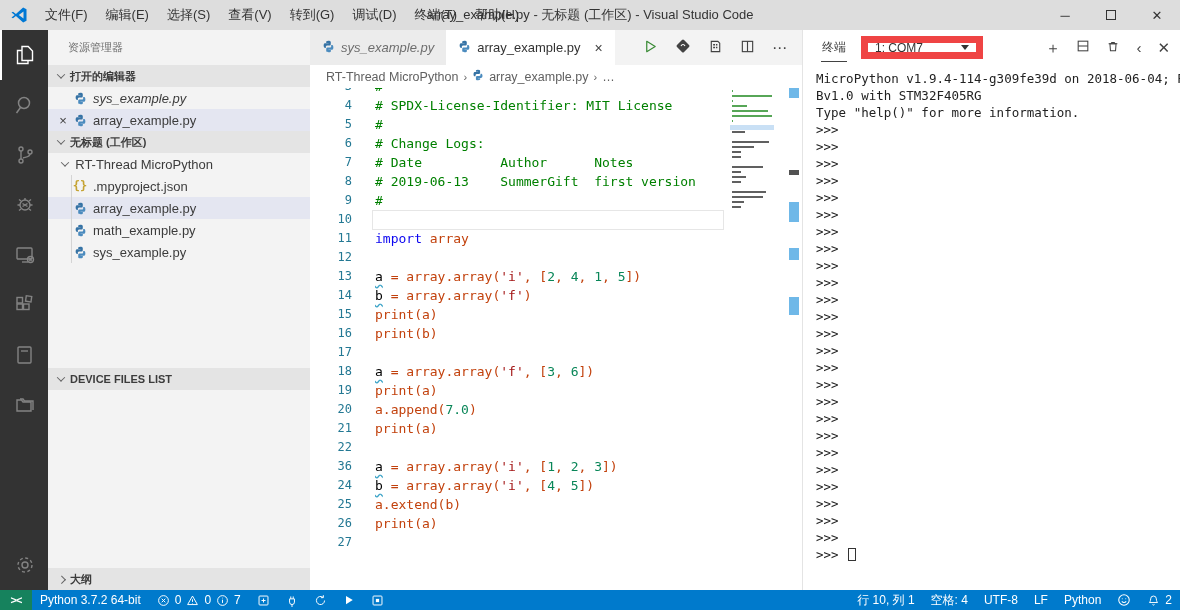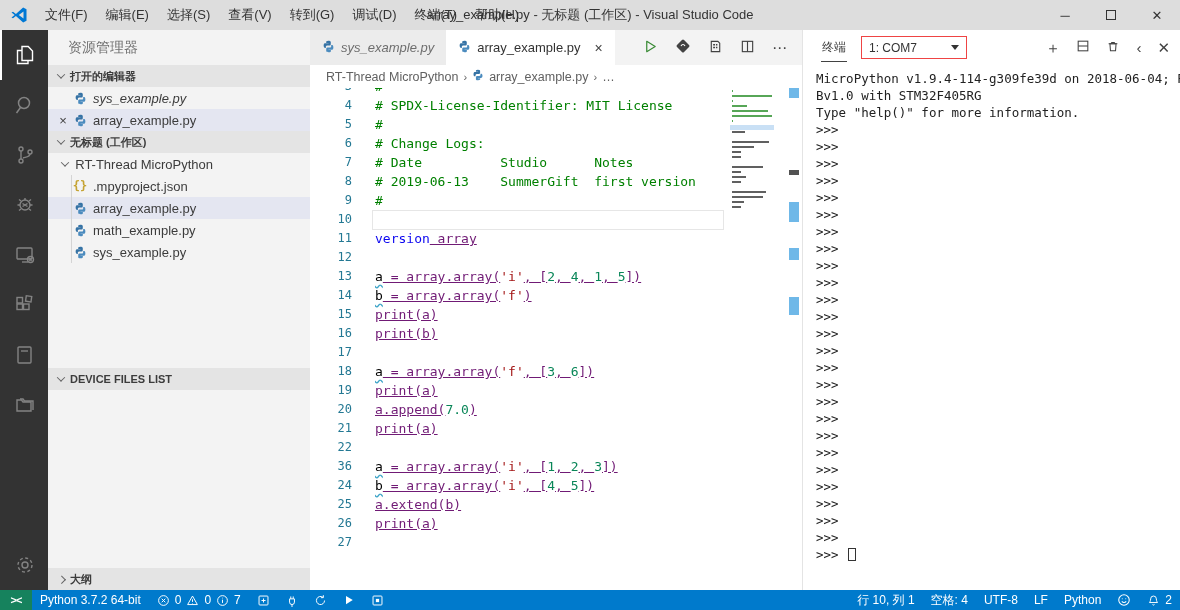--- a/index.html
+++ b/index.html
@@ -20,21 +20,21 @@
   
   .main { flex:1; display:flex; min-height:0; }
 
   .activitybar { width:48px; background:#333333; display:flex; flex-direction:column; align-items:stretch; flex:none; }
   .ab-item { height:50px; display:flex; align-items:center; justify-content:center; opacity:.55; border-left:2px solid transparent; }
   .ab-item.active { opacity:1; border-left:2px solid #fff; }
   .ab-gear { margin-top:auto; }
 
   
   .sidebar { width:262px; background:#F3F3F3; display:flex; flex-direction:column; flex:none; overflow:hidden; }
-  .sb-title { height:35px; line-height:35px; padding-left:20px; font-size:14px; color:#6F6F6F; flex:none; }
+  .sb-title { height:35px; line-height:35px; padding-left:20px; font-size:11px; color:#6F6F6F; flex:none; }
   .sb-header { height:22px; background:#E4E4E4; display:flex; align-items:center; gap:6px; padding-left:10px; font-size:11px; font-weight:bold; color:#3C3C3C; flex:none; }
   .chev { width:6px; height:6px; border-right:1.3px solid #646465; border-bottom:1.3px solid #646465; transform:rotate(45deg) translate(-1px,-1px); flex:none; }
   .chev.right { transform:rotate(-45deg) translate(0,1px); }
   .sb-row { height:22px; display:flex; align-items:center; font-size:13px; color:#3C3C3C; white-space:nowrap; }
   .sb-row.selected { background:#E4E6F1; }
   .sb-row .close-slot { width:18px; text-align:center; color:#424242; font-size:13px; flex:none; margin-left:6px;}
   .sb-row .fi { width:16px; display:flex; justify-content:center; flex:none; margin-right:5px; }
   .sb-row.preview .lbl { font-style:italic; }
   .json-icon { color:#C5A332; font-weight:bold; font-size:12px; font-family:"DejaVu Sans Mono",monospace; }
   .tree-indent { position:relative; padding-left:24px; }
@@ -58,34 +58,34 @@
   .code { flex:1; position:relative; overflow:hidden; font-family:"DejaVu Sans Mono",monospace; font-size:13px; }
   .code-lines { margin-top:-11px; }
   .code-line { height:19px; line-height:19px; display:flex; white-space:pre; position:relative; }
   .code-line .ln { width:42px; text-align:right; color:#237893; font-size:12px; flex:none; }
   .code-line .lc { margin-left:23px; }
   .code-line.current::after { content:''; position:absolute; left:62px; right:78px; top:0; height:18px; border:1px solid #E6E6E6; }
   .tok-c { color:#008000; }
   .tok-k { color:#0C06F0; }
   .tok-s { color:#A31515; }
   .tok-n { color:#098658; }
-  .tok-p { color:#701a75;text-decoration:underline; }
+  .tok-p { color:#c2410c; }
   .tok-v { color:#000; text-decoration:underline; text-decoration-style:wavy; text-decoration-color:#3BA3C7; text-underline-offset:3px; }
 
   .minimap { position:absolute; top:2px; right:28px; width:44px; }
   .mm-row { height:2px; margin:0 0 3px 2px; }
   .mm-cur { height:5px; margin:0 0 1px 0; background:#C9E0F5; }
   .ruler { position:absolute; top:0; right:0; width:14px; bottom:0; }
   .rm { position:absolute; right:3px; width:10px; }
 
   
   .panel { width:378px; flex:none; border-left:1px solid #E4E4E4; display:flex; flex-direction:column; background:#fff; }
   .panel-header { height:35px; display:flex; align-items:center; flex:none; padding:0 10px; }
   .panel-tab { font-size:12px; color:#424242; border-bottom:1px solid #424242; padding:5px 1px; margin:0 14px 0 8px; }
-  .term-select { width:106px; height:23px; border:1px solid #ef4444; background:#fff; display:flex; align-items:center; justify-content:space-between; padding:0 7px; font-size:12px; color:#333; }
+  .term-select { width:122px; height:23px; border:7px solid #ef4444; background:#fff; display:flex; align-items:center; justify-content:space-between; padding:0 7px; font-size:12px; color:#333; }
   .dd-arrow { width:0; height:0; border-left:4px solid transparent; border-right:4px solid transparent; border-top:5px solid #333; }
   .panel-icons { margin-left:auto; display:flex; gap:16px; align-items:center; }
   .pi-glyph { color:#424242; font-size:15px; line-height:1; }
   .terminal { flex:1; padding:5px 0 0 13px; font-family:"DejaVu Sans Mono",monospace; font-size:12.5px; line-height:17px; color:#222; overflow:hidden; }
   .term-line { white-space:pre; }
   .tcursor { display:inline-block; width:8px; height:13px; border:1px solid #333; vertical-align:-2px; margin-left:2px; }
 
   
   .statusbar { height:20px; background:#007ACC; color:#fff; display:flex; align-items:center; font-size:12px; flex:none; }
   .sb-remote { background:#16825D; height:20px; width:32px; display:flex; align-items:center; justify-content:center; font-weight:bold; font-size:11px; letter-spacing:-1px; flex:none; }
@@ -317,25 +317,25 @@
         <span>array_example.py</span>
         <span class="bc-sep">›</span>
         <span>…</span>
       </div>
       <div class="code">
         <div class="code-lines" id="code-lines">
             <div class="code-line"><span class="ln">3</span><span class="lc"><span class="tok-c">#</span></span></div>
             <div class="code-line"><span class="ln">4</span><span class="lc"><span class="tok-c"># SPDX-License-Identifier: MIT License</span></span></div>
             <div class="code-line"><span class="ln">5</span><span class="lc"><span class="tok-c">#</span></span></div>
             <div class="code-line"><span class="ln">6</span><span class="lc"><span class="tok-c"># Change Logs:</span></span></div>
-            <div class="code-line"><span class="ln">7</span><span class="lc"><span class="tok-c"># Date          Studio      Notes</span></span></div>
+            <div class="code-line"><span class="ln">7</span><span class="lc"><span class="tok-c"># Date          Author      Notes</span></span></div>
             <div class="code-line"><span class="ln">8</span><span class="lc"><span class="tok-c"># 2019-06-13    SummerGift  first version</span></span></div>
             <div class="code-line"><span class="ln">9</span><span class="lc"><span class="tok-c">#</span></span></div>
             <div class="code-line current"><span class="ln">10</span><span class="lc"></span></div>
-            <div class="code-line"><span class="ln">11</span><span class="lc"><span class="tok-k">version</span><span class="tok-p"> array</span></span></div>
+            <div class="code-line"><span class="ln">11</span><span class="lc"><span class="tok-k">import</span><span class="tok-p"> array</span></span></div>
             <div class="code-line"><span class="ln">12</span><span class="lc"></span></div>
             <div class="code-line"><span class="ln">13</span><span class="lc"><span class="tok-v">a</span><span class="tok-p"> = array.array(</span><span class="tok-s">'i'</span><span class="tok-p">, [</span><span class="tok-n">2</span><span class="tok-p">, </span><span class="tok-n">4</span><span class="tok-p">, </span><span class="tok-n">1</span><span class="tok-p">, </span><span class="tok-n">5</span><span class="tok-p">])</span></span></div>
             <div class="code-line"><span class="ln">14</span><span class="lc"><span class="tok-v">b</span><span class="tok-p"> = array.array(</span><span class="tok-s">'f'</span><span class="tok-p">)</span></span></div>
             <div class="code-line"><span class="ln">15</span><span class="lc"><span class="tok-p">print(a)</span></span></div>
             <div class="code-line"><span class="ln">16</span><span class="lc"><span class="tok-p">print(b)</span></span></div>
             <div class="code-line"><span class="ln">17</span><span class="lc"></span></div>
             <div class="code-line"><span class="ln">18</span><span class="lc"><span class="tok-v">a</span><span class="tok-p"> = array.array(</span><span class="tok-s">'f'</span><span class="tok-p">, [</span><span class="tok-n">3</span><span class="tok-p">, </span><span class="tok-n">6</span><span class="tok-p">])</span></span></div>
             <div class="code-line"><span class="ln">19</span><span class="lc"><span class="tok-p">print(a)</span></span></div>
             <div class="code-line"><span class="ln">20</span><span class="lc"><span class="tok-p">a.append(</span><span class="tok-n">7.0</span><span class="tok-p">)</span></span></div>
             <div class="code-line"><span class="ln">21</span><span class="lc"><span class="tok-p">print(a)</span></span></div>

